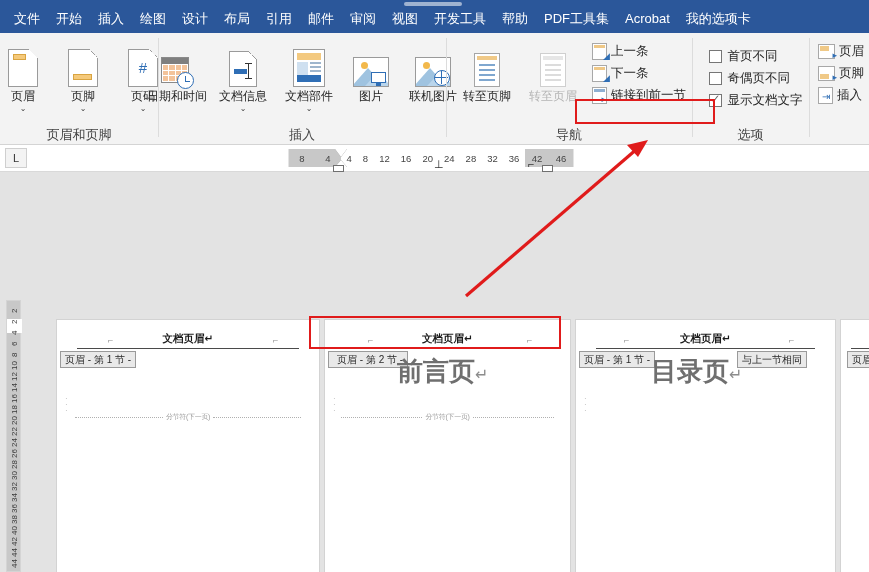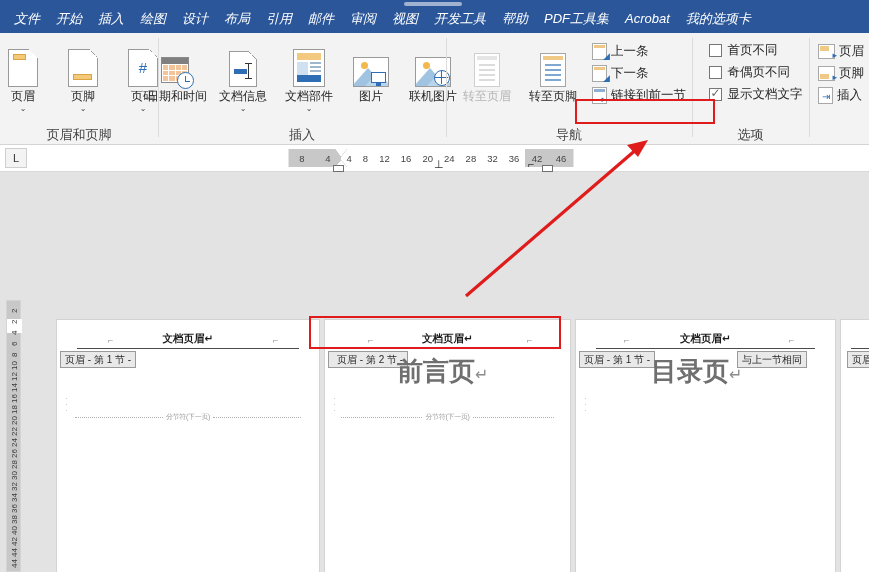--- a/index.html
+++ b/index.html
@@ -24,21 +24,21 @@
   }
   .menubar-grip {
     position: absolute; left: 404px; top: 2px;
     width: 58px; height: 4px;
     background: #ffffff; opacity: .55;
     border-radius: 2px;
   }
   .menu-items {
     position: absolute; left: 0; top: 7px;
     width: 869px; height: 26px;
-    display: flex; align-items: flex-start; font-style: italic;
+    display: flex; align-items: flex-start;
   }
   .menu-item {
     color: #ffffff;
     font-size: 13px;
     line-height: 18px;
     padding: 3px 8px 5px 8px;
     white-space: nowrap;
     cursor: default;
   }
   .menu-item:first-child { margin-left: 6px; }
@@ -553,64 +553,64 @@
               </span>
             </span>
             <span class="lbl">联机图片</span>
           </div>
         </div>
         <div class="rgroup-title">插入</div>
       </div>
 
       <div class="rgroup" style="width:246px;">
         <div class="rgroup-body" style="gap:0px; padding-left:6px;">
+          <div class="bigbtn wide">
+            <span class="ic">
+              <span class="gticon">
+                  <span class="cap"></span>
+                  <span class="ln" style="top:10px"></span>
+                  <span class="ln" style="top:15px"></span>
+                  <span class="ln" style="top:20px"></span>
+                  <span class="ln" style="top:25px"></span>
+                </span>
+            </span>
+            <span class="lbl">转至页脚</span>
+          </div>
           <div class="bigbtn wide disabled">
             <span class="ic">
               <span class="gticon dis">
                   <span class="cap"></span>
                   <span class="ln" style="top:10px"></span>
                   <span class="ln" style="top:15px"></span>
                   <span class="ln" style="top:20px"></span>
                   <span class="ln" style="top:25px"></span>
                 </span>
             </span>
             <span class="lbl">转至页眉</span>
-          </div>
-          <div class="bigbtn wide">
-            <span class="ic">
-              <span class="gticon">
-                  <span class="cap"></span>
-                  <span class="ln" style="top:10px"></span>
-                  <span class="ln" style="top:15px"></span>
-                  <span class="ln" style="top:20px"></span>
-                  <span class="ln" style="top:25px"></span>
-                </span>
-            </span>
-            <span class="lbl">转至页脚</span>
           </div>
           <div style="display:flex;flex-direction:column;padding-top:2px;padding-left:4px;">
             <div class="smallbtn">
               <span class="smicon"><span class="cp"></span><span class="a"></span><span class="b"></span><span class="c"></span><span class="d"></span><span class="arw">◢</span></span>
               <span class="slbl">上一条</span>
             </div>
             <div class="smallbtn">
               <span class="smicon"><span class="cp"></span><span class="a"></span><span class="b"></span><span class="c"></span><span class="d"></span><span class="arw">◢</span></span>
               <span class="slbl">下一条</span>
             </div>
             <div class="smallbtn">
               <span class="smicon"><span class="cp" style="background:#8fb0d2"></span><span class="a"></span><span class="b"></span><span class="c"></span><span class="arw" style="right:0px;bottom:-1px">▸</span></span>
               <span class="slbl">链接到前一节</span>
             </div>
           </div>
         </div>
         <div class="rgroup-title">导航</div>
       </div>
 
       <div class="rgroup" style="width:132px;">
-        <div class="rgroup-body" style="flex-direction:column; padding-left:10px; padding-top:6px;">
+        <div class="rgroup-body" style="flex-direction:column; padding-left:10px; padding-top:12px;">
           <div class="optrow">
             <span class="cbox"></span>
             <span class="olbl">首页不同</span>
           </div>
           <div class="optrow">
             <span class="cbox"></span>
             <span class="olbl">奇偶页不同</span>
           </div>
           <div class="optrow">
             <span class="cbox checked"></span>

